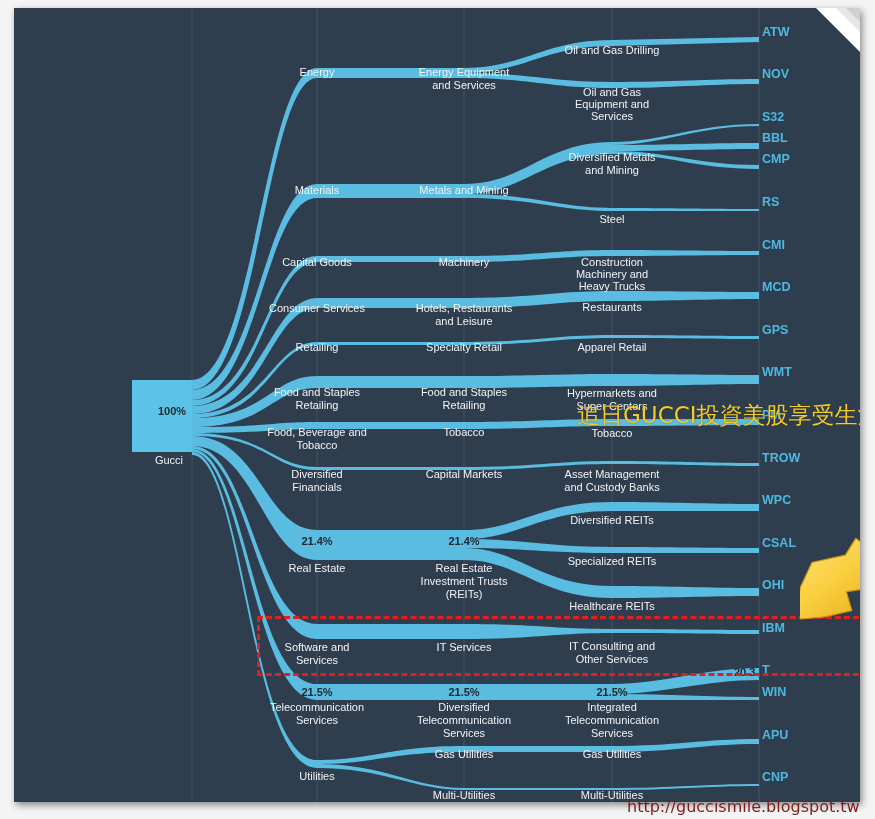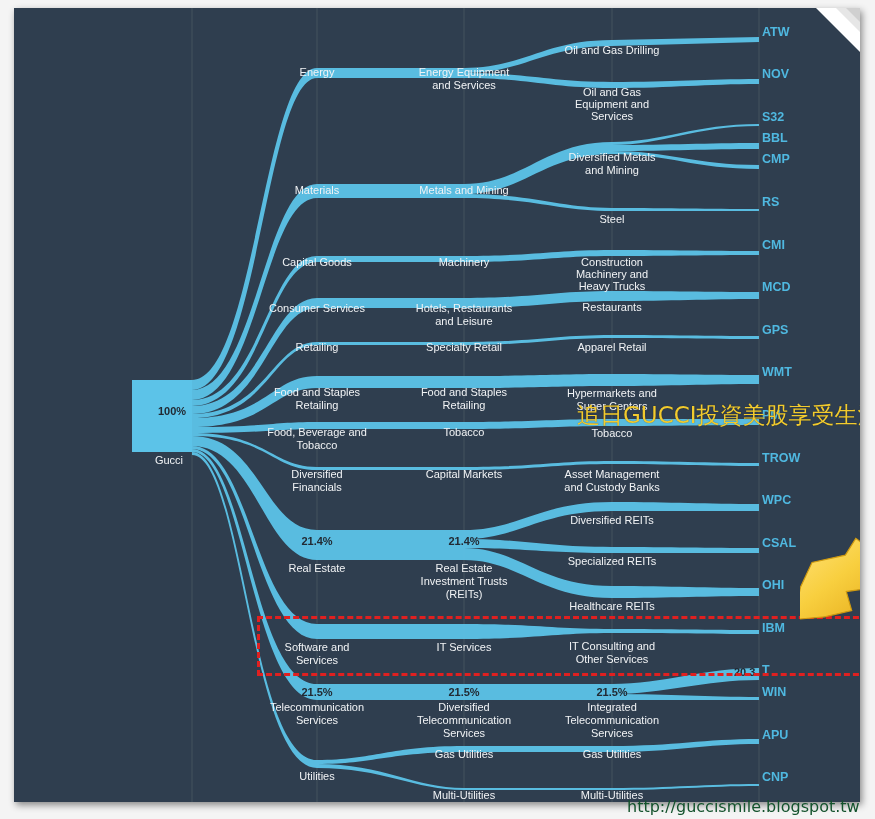--- a/index.html
+++ b/index.html
@@ -65,21 +65,21 @@
     white-space: nowrap;
     letter-spacing: 0px;
     text-shadow: 0 0 1px rgba(0,0,0,.5);
   }
   #watermark-url {
     position: absolute;
     left: 627px;
     top: 797px;
     font-family: "DejaVu Sans", sans-serif;
     font-size: 16px;
-    color: #14532d;
+    color: #7f1d1d;
     white-space: nowrap;
   }
   #highlight-box {
     position: absolute;
     left: 243px;
     top: 608px;
     width: 620px;
     height: 60px;
     border: 3px dashed #e02020;
     box-sizing: border-box;

